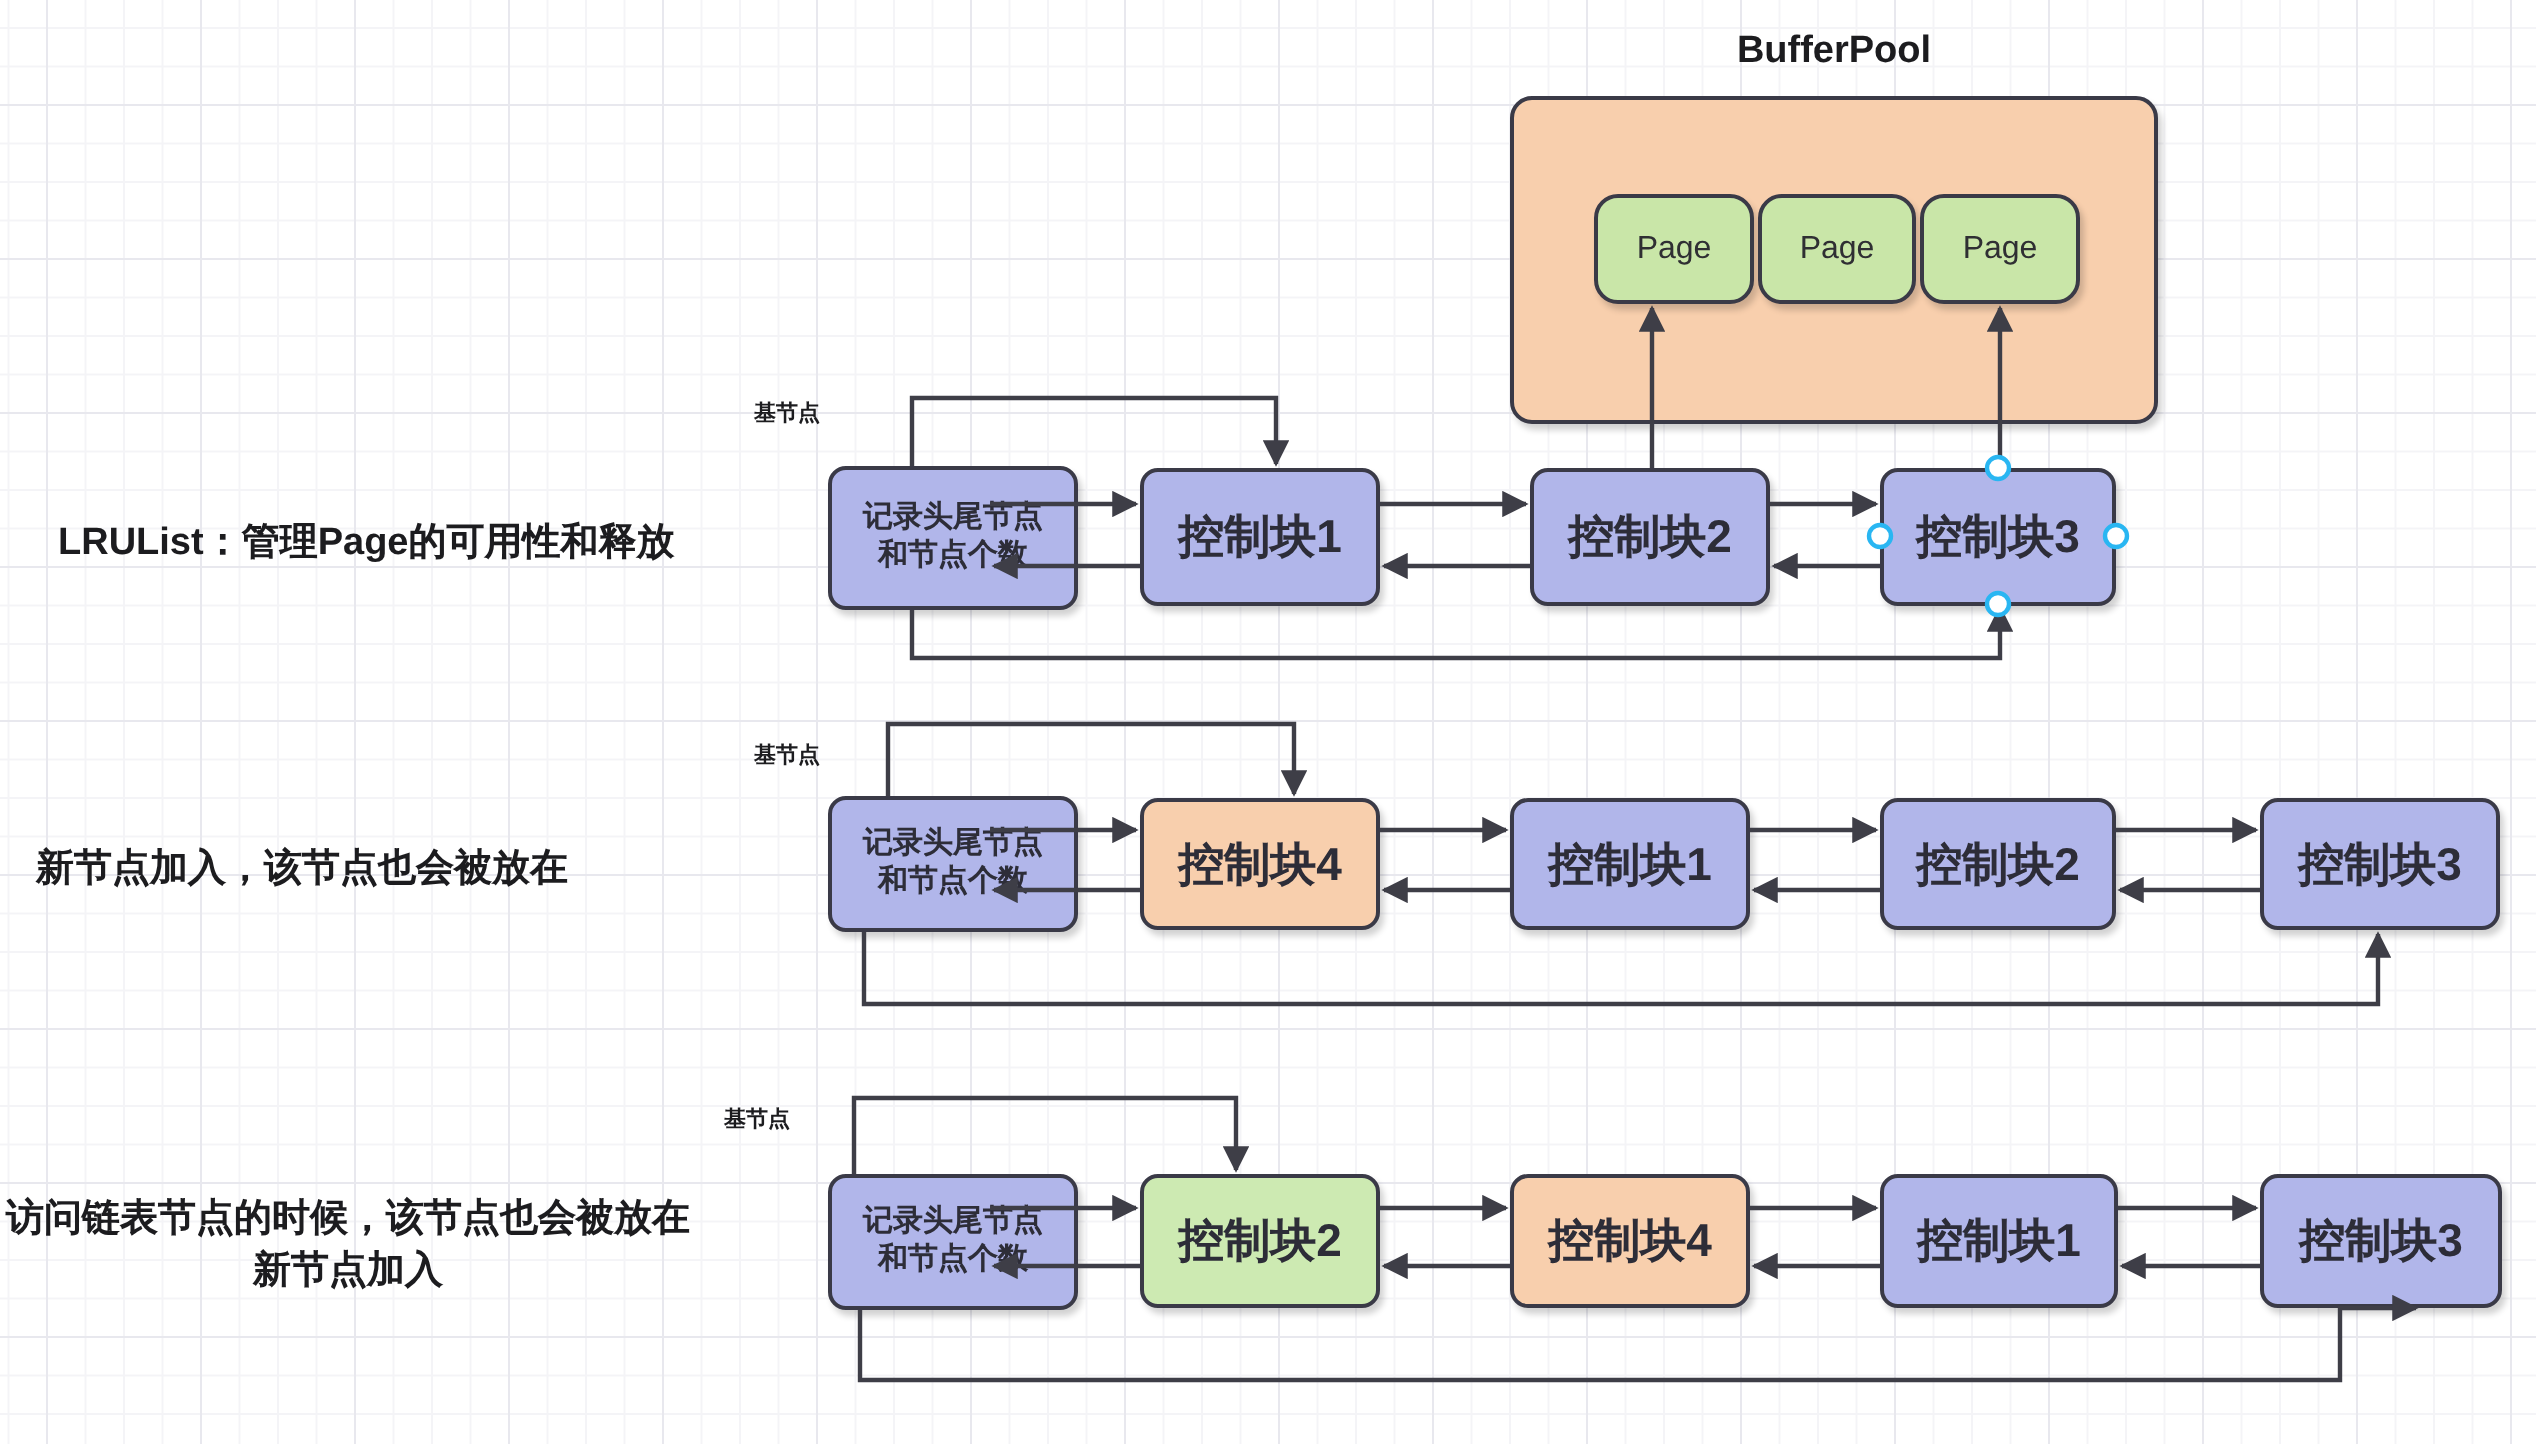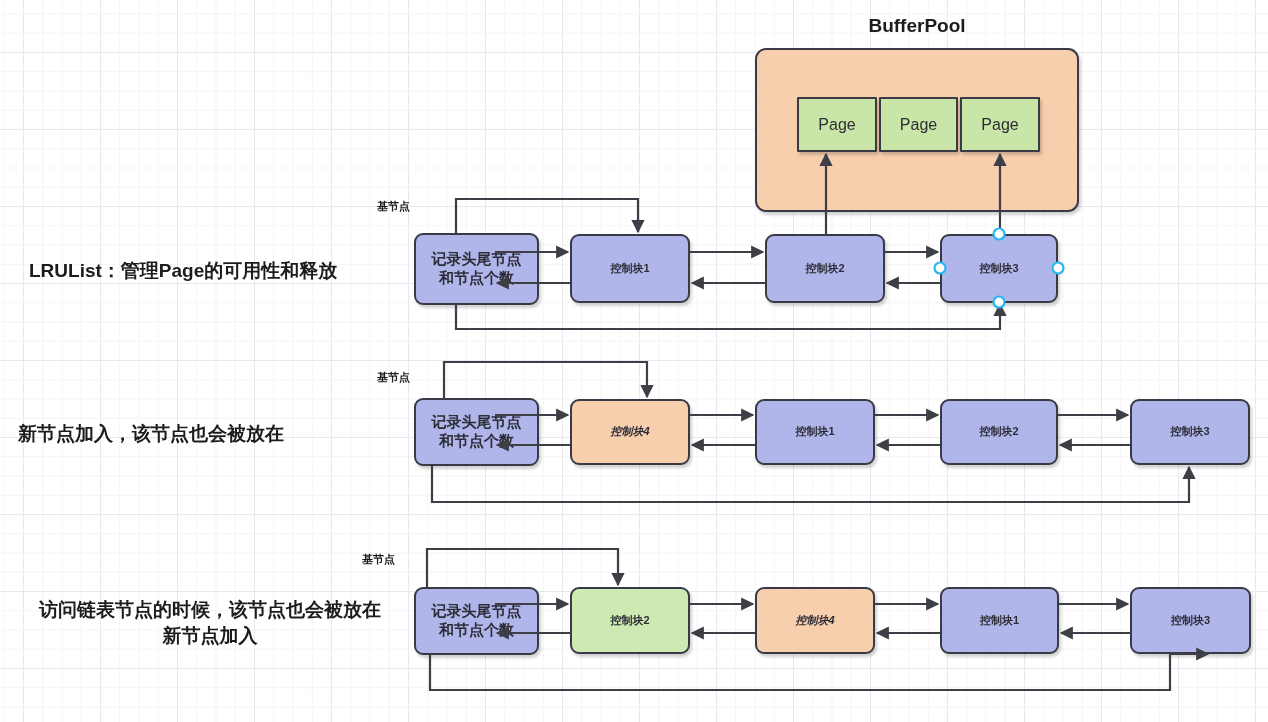--- a/index.html
+++ b/index.html
@@ -17,32 +17,32 @@
   }
   .shape{
     position:absolute;box-sizing:border-box;
     border:2.3px solid #3a3a47;border-radius:9px;
     display:flex;flex-direction:column;align-items:center;justify-content:center;
     color:#2d2d38;font-weight:bold;text-align:center;
     box-shadow:2px 3px 3px rgba(0,0,0,0.18);
     z-index:1;line-height:1.25;
   }
   .fill-purple{background:#b1b6ea;}
-  .fill-orange{background:#f8cfad;font-style:italic;}
+  .fill-orange{background:#f8cfad;}
   .fill-green{background:#cdeab2;}
   .fill-page{background:#c9e6a8;}
-  .node{font-size:11px;}
+  .node{font-size:23px;}
   .base-node{font-size:15px;margin-left:44px;}
   .bufferpool{border-radius:11px;z-index:0;}
-  .page{font-size:16px;font-weight:normal;color:#2f2f33;border-radius:1px;}
+  .page{font-size:16px;font-weight:normal;color:#2f2f33;border-radius:12px;}
   .caption{
     position:absolute;color:#1c1c1f;font-weight:bold;font-size:19px;
     white-space:nowrap;z-index:2;
   }
-  .caption.multiline{white-space:normal;text-align:center;line-height:26px;margin-left:36px;}
+  .caption.multiline{white-space:normal;text-align:center;line-height:26px;}
   .mini-label{
     position:absolute;color:#1c1c1f;font-weight:bold;font-size:11px;
     white-space:nowrap;z-index:2;
   }
   .bp-title{
     position:absolute;color:#1c1c1f;font-weight:bold;font-size:19px;
     text-align:center;z-index:2;
   }
   svg.edges{position:absolute;left:0;top:0;z-index:5;pointer-events:none;}
   svg.edges path.edge{stroke:#3e3e47;stroke-width:2.2;fill:none;}

